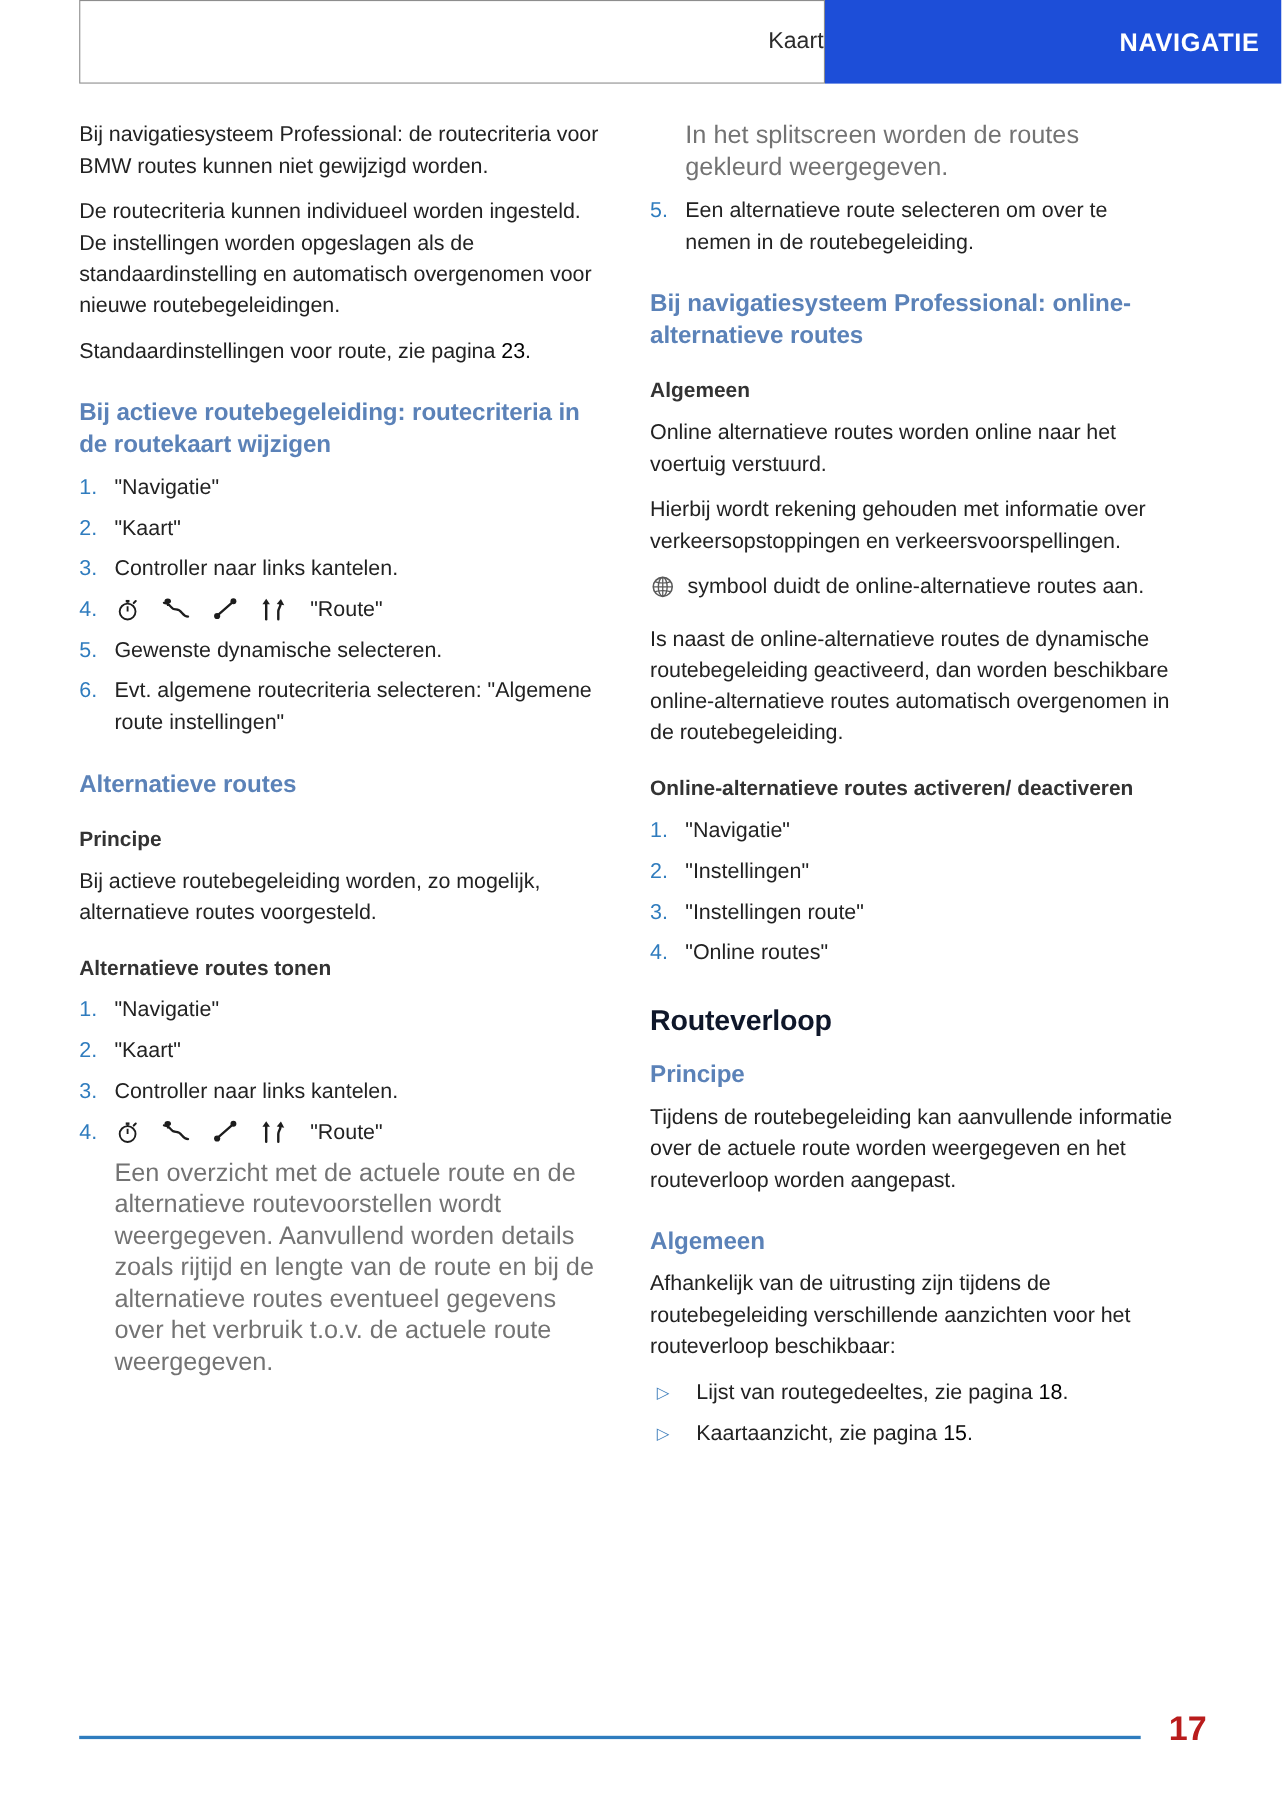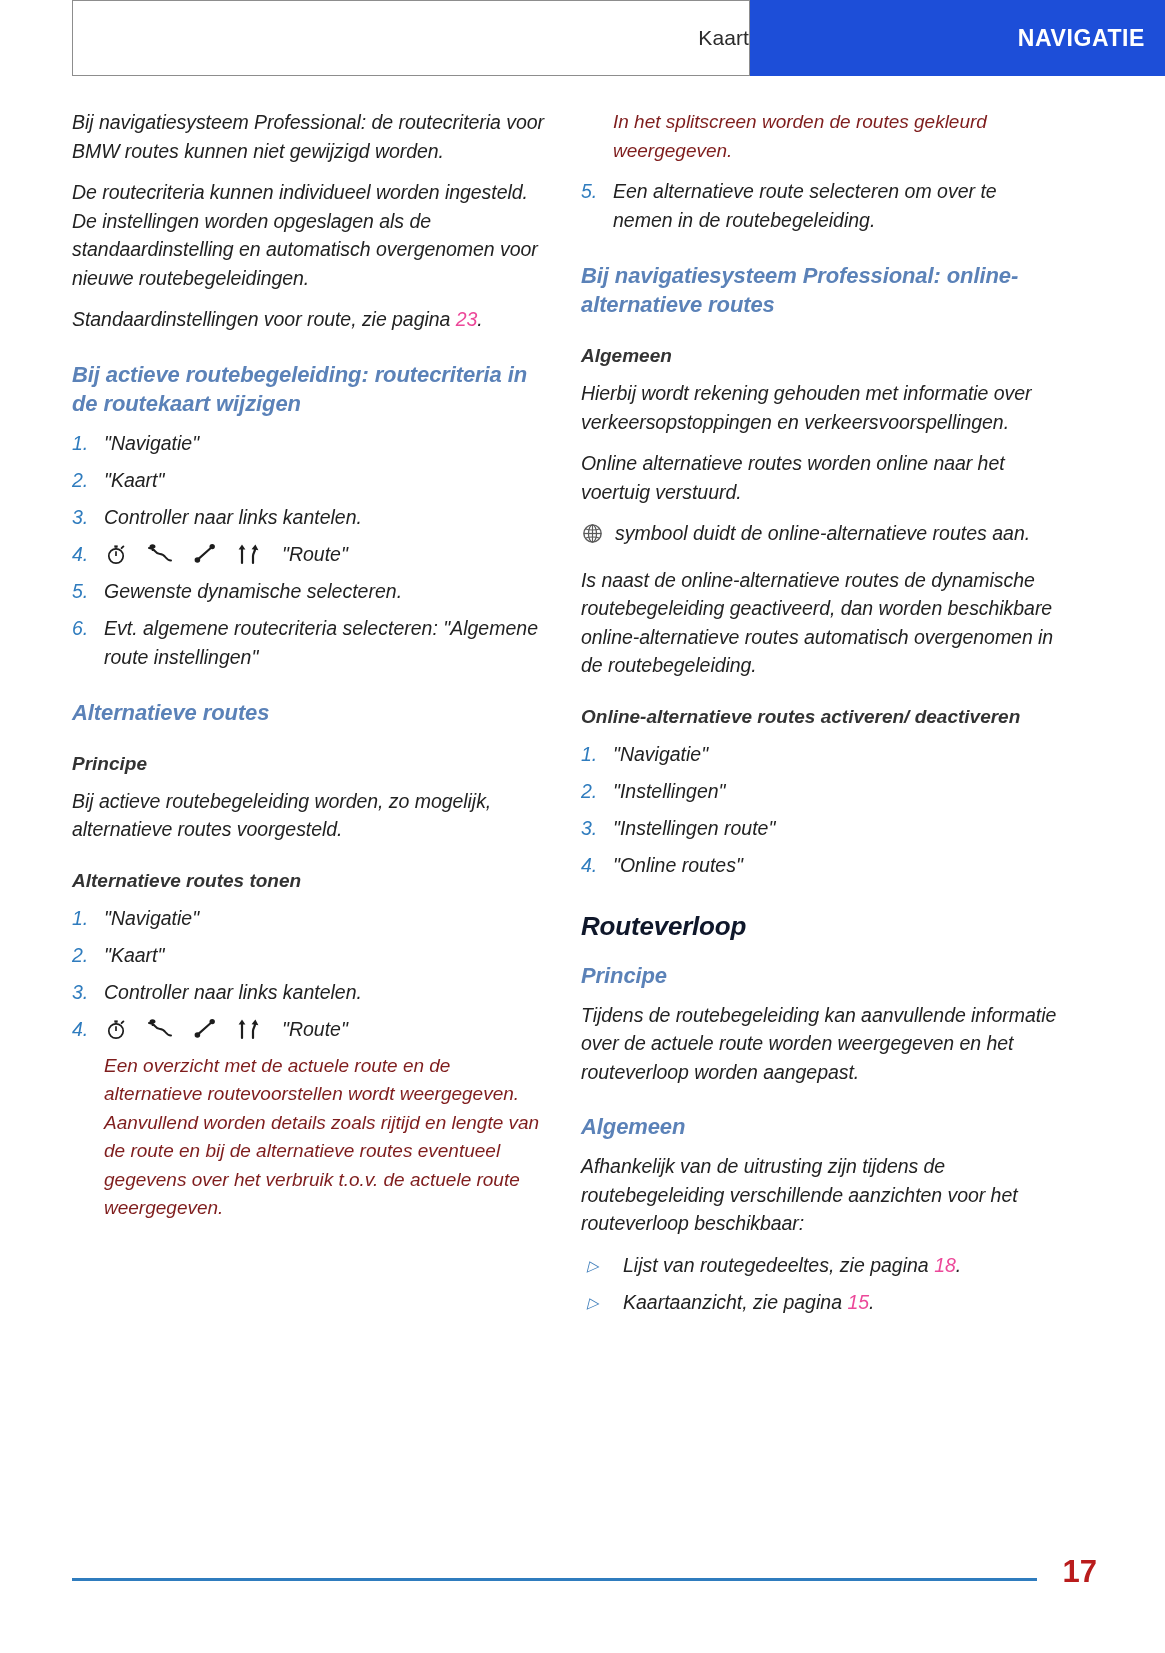--- a/index.html
+++ b/index.html
@@ -47,23 +47,22 @@
   .header-right-label {
     color: #ffffff;
     font-size: 23px;
     font-weight: bold;
     letter-spacing: .6px;
   }
 
   
   .content {
     display: flex;
-    gap: 33px;
+    gap: 43px;
     padding: 32px 68px 0 72px;
-    font-style: italic;
   }
   .col { width: 476px; }
 
   p, li { margin: 0; }
 
   .body-text {
     font-size: 19.5px;
     line-height: 28.5px;
     color: #222222;
     margin-bottom: 13px;
@@ -110,24 +109,24 @@
     color: #222222;
   }
   .step-num {
     flex: 0 0 32px;
     color: #2f7cbe;
     text-align: left;
   }
   .step-body { flex: 1 1 auto; }
 
   .sub-para {
-    font-size: 19px;
+    font-size: 23px;
     line-height: 28.5px;
     margin: 6px 0 0 32px;
-    color: #7f1d1d;
+    color: #737373;
   }
 
   
   ul.tri {
     list-style: none;
     margin: 6px 0 0 0;
     padding: 0;
   }
   ul.tri > li {
     display: flex;
@@ -136,21 +135,21 @@
     margin-bottom: 8px;
   }
   .tri-mark {
     flex: 0 0 42px;
     color: #3f7ebb;
     font-size: 15px;
     line-height: 29px;
     padding-left: 6px;
   }
 
-  .pref { color: #ec4899; }
+  .pref { color: #000000; }
 
   
   .icon-row { display: flex; align-items: center; }
   .icon-row .step-body {
     display: flex;
     align-items: center;
     gap: 17px;
   }
   .icn { display: inline-block; vertical-align: middle; }
   .icn svg { display: block; }
@@ -354,22 +353,22 @@
       <li>
         <span class="step-num">5.</span>
         <span class="step-body">Een alternatieve route selecteren om over te nemen in de routebegeleiding.</span>
       </li>
     </ol>
 
     <h2 class="h2">Bij navigatiesysteem Professional: online-alternatieve routes</h2>
 
     <h3 class="h3">Algemeen</h3>
 
+    <p class="body-text">Online alternatieve routes worden online naar het voertuig verstuurd.</p>
     <p class="body-text">Hierbij wordt rekening gehouden met informatie over verkeersopstoppingen en verkeersvoorspellingen.</p>
-    <p class="body-text">Online alternatieve routes worden online naar het voertuig verstuurd.</p>
 
     <div class="globe-line">
       <span class="gl-icon">
         <svg width="23" height="23" viewBox="0 0 24 24">
           <circle cx="12" cy="12" r="9" fill="none" stroke="#5a5a5a" stroke-width="1.5"></circle>
           <ellipse cx="12" cy="12" rx="4.2" ry="9" fill="none" stroke="#5a5a5a" stroke-width="1.3"></ellipse>
           <line x1="3" y1="12" x2="21" y2="12" stroke="#5a5a5a" stroke-width="1.3"></line>
           <path d="M4.6 7 C7.6 8.8, 16.4 8.8, 19.4 7" fill="none" stroke="#5a5a5a" stroke-width="1.1"></path>
           <path d="M4.6 17 C7.6 15.2, 16.4 15.2, 19.4 17" fill="none" stroke="#5a5a5a" stroke-width="1.1"></path>
           <line x1="12" y1="3" x2="12" y2="21" stroke="#5a5a5a" stroke-width="1.2"></line>

